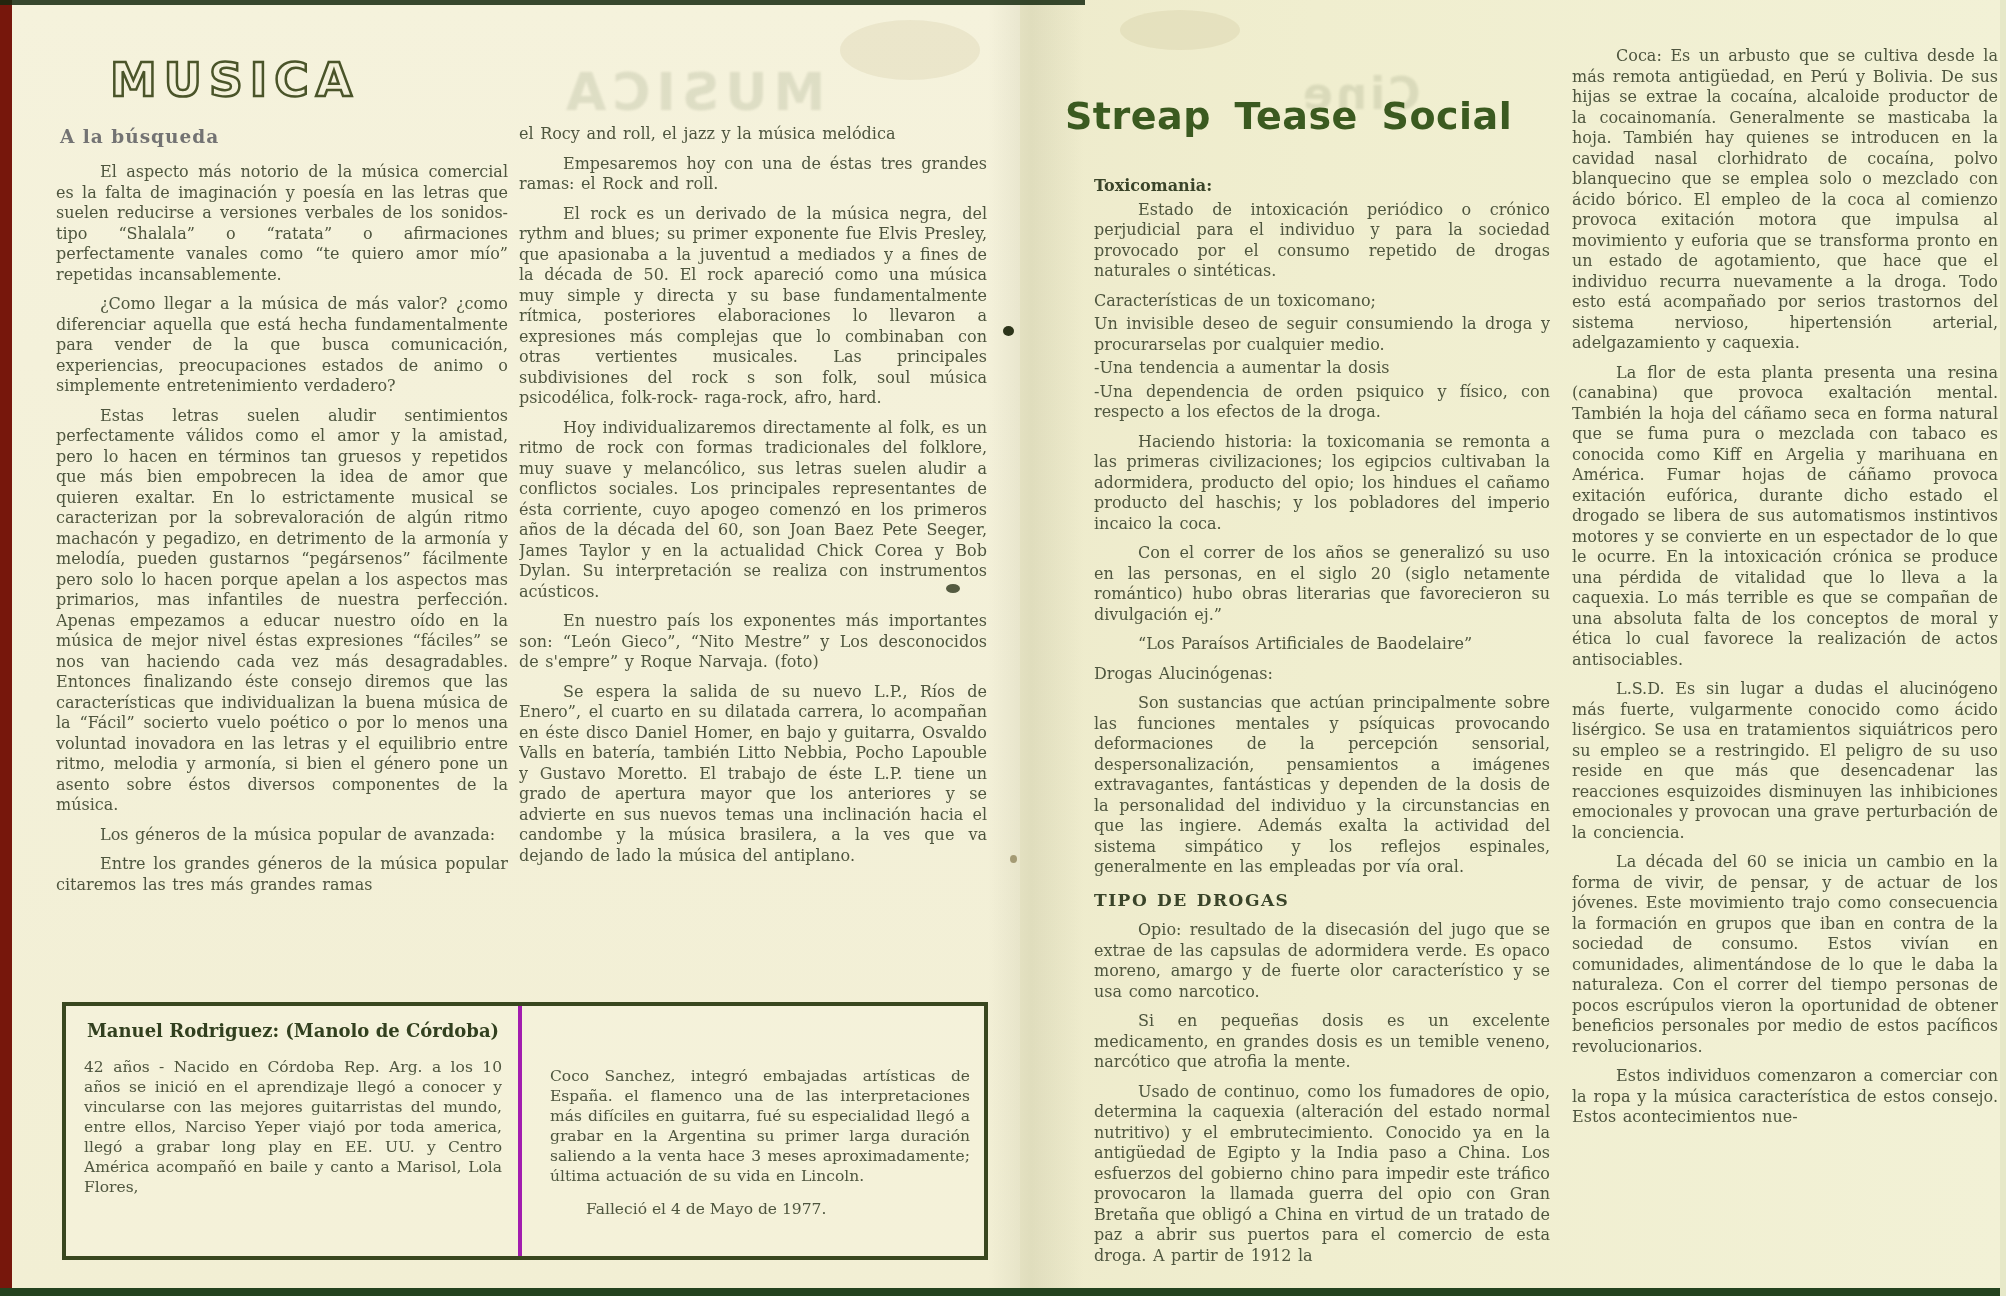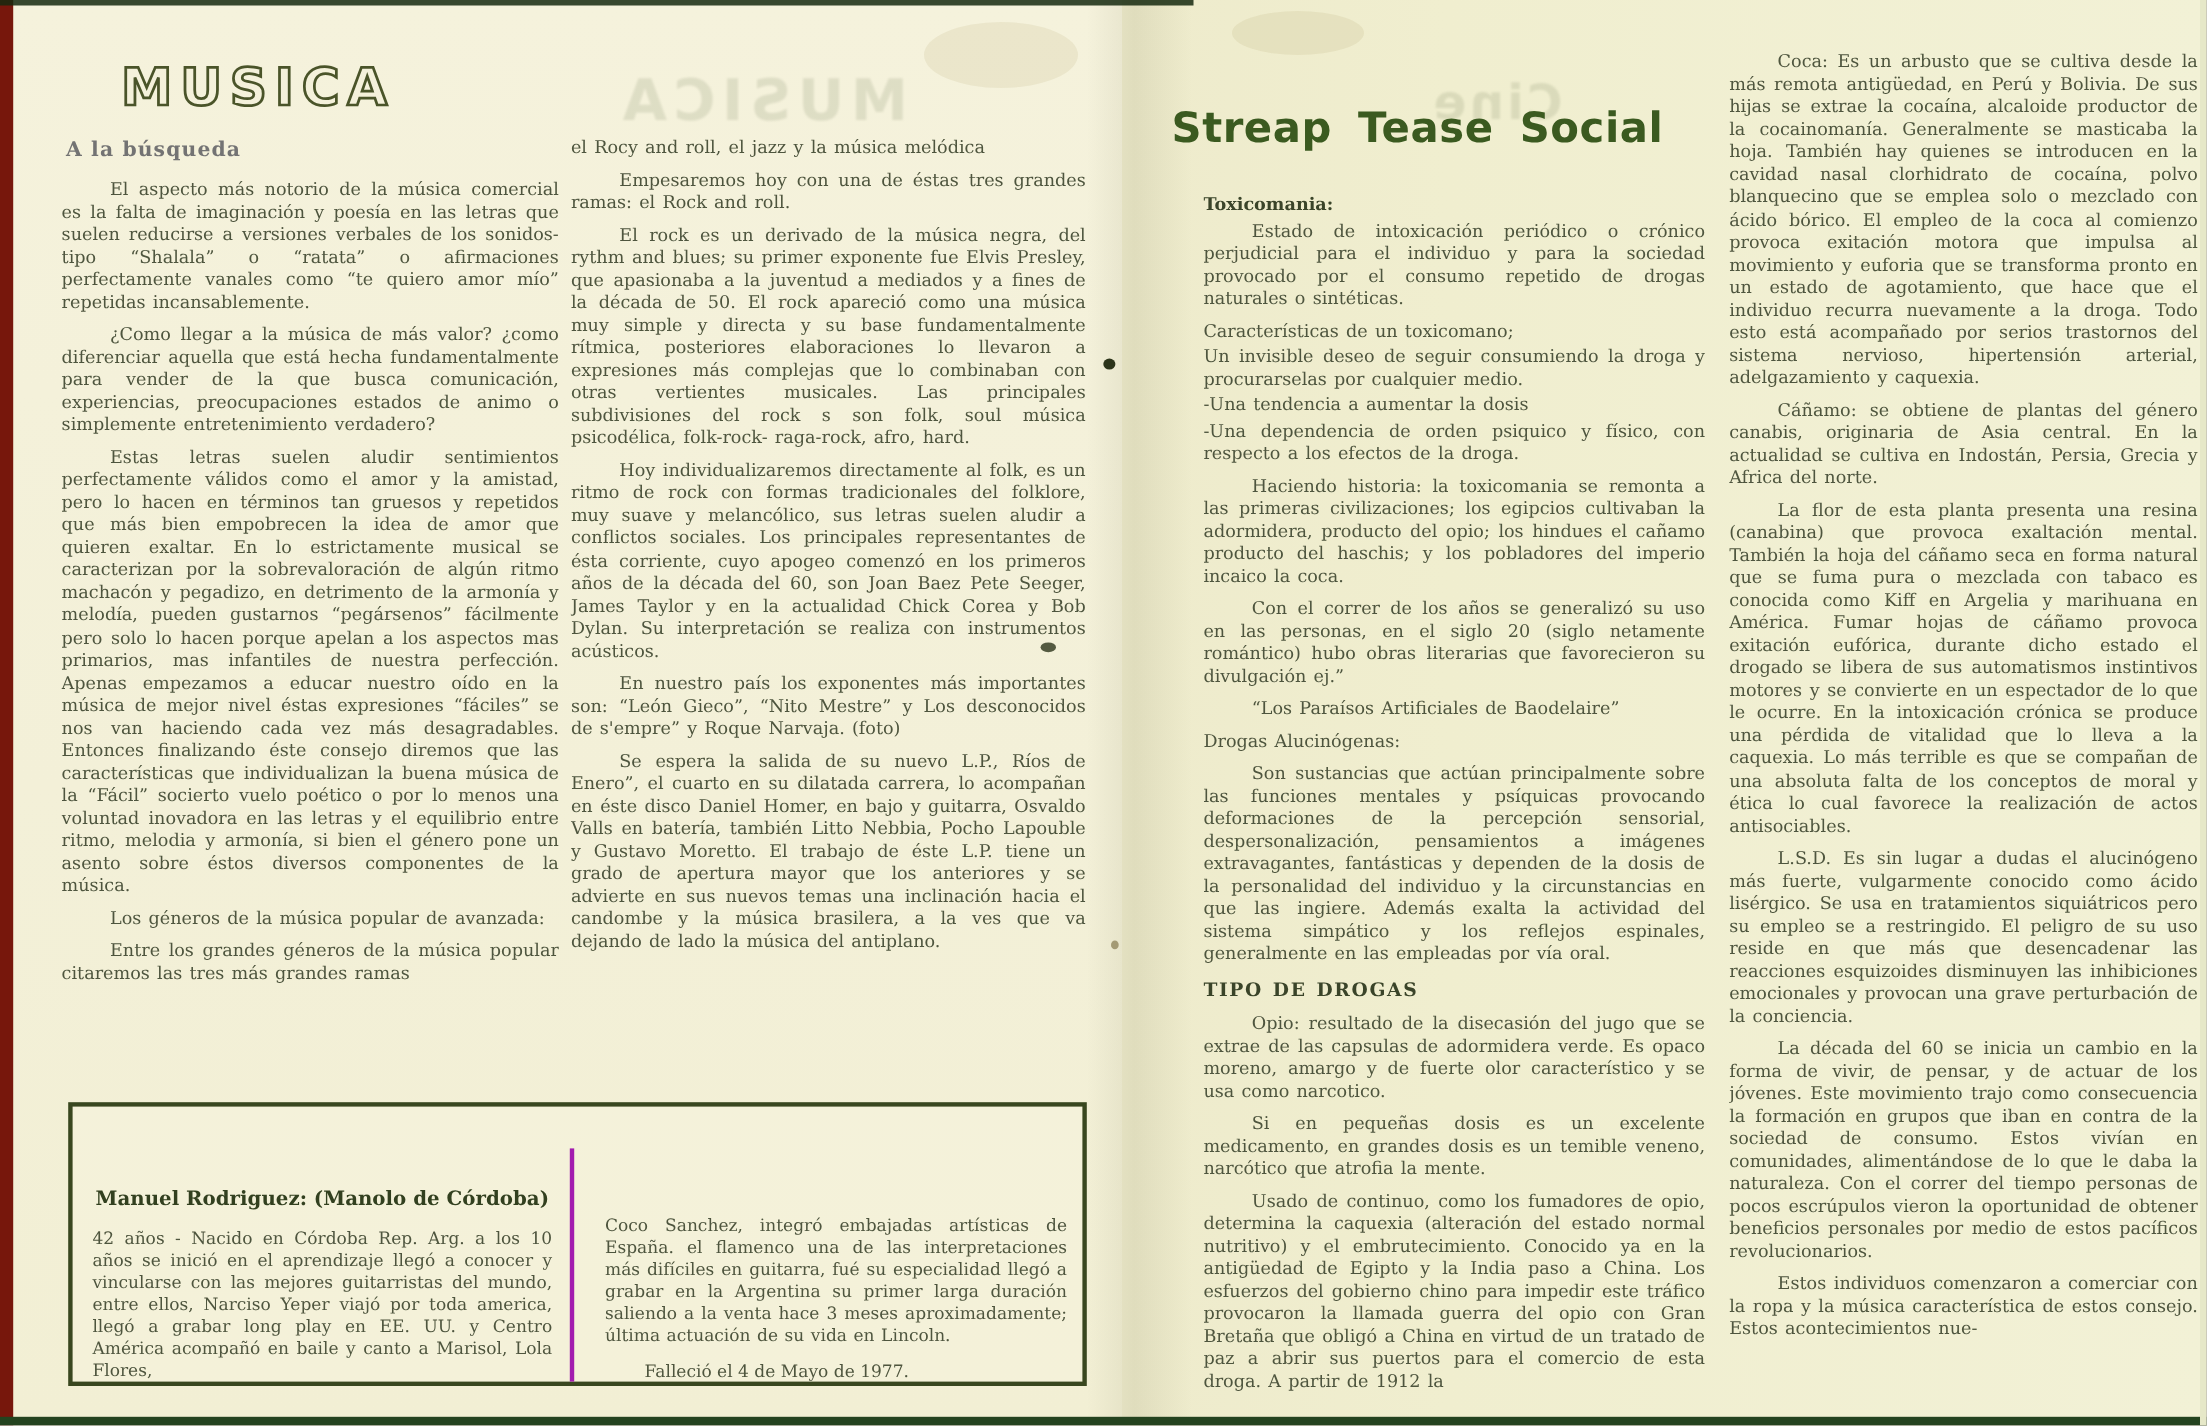--- a/index.html
+++ b/index.html
@@ -52,21 +52,21 @@
   .ghost-cine{left:1300px;top:68px;font-size:44px;letter-spacing:3px;}
 
   
   .st-title{position:absolute;left:1065px;top:94px;
     font-family:"DejaVu Sans", sans-serif;font-weight:bold;font-size:38px;
     color:#3b5a20;letter-spacing:.5px;word-spacing:10px;text-align:right;}
 
   
   .info-box{position:absolute;left:62px;top:1002px;width:926px;height:258px;
     border:4px solid #39471f;display:flex;box-sizing:border-box;
-    background:rgba(246,243,222,.5);align-items:flex-end;}
+    background:rgba(246,243,222,.5);}
   .box-left{width:452px;box-sizing:border-box;padding:8px 16px 0 18px;}
   .box-right{flex:1;box-sizing:border-box;border-left:4px solid #a21caf;
     padding:60px 14px 0 28px;}
   .box-title{text-align:center;font-weight:bold;font-size:18px;color:#32401f;
     margin:6px 0 16px;}
   .box-text{font-size:15.5px;line-height:20px;text-align:justify;word-spacing:1px;}
   .box-footer{font-size:15.5px;margin-top:14px;text-indent:36px;}
 
   
   .speck{position:absolute;border-radius:50%;background:#2c341a;}
@@ -138,21 +138,20 @@
     <p class="ni">Drogas Alucinógenas:</p>
     <p>Son sustancias que actúan principalmente sobre las funciones mentales y psíquicas provocando deformaciones de la percepción sensorial, despersonalización, pensamientos a imágenes extravagantes, fantásticas y dependen de la dosis de la personalidad del individuo y la circunstancias en que las ingiere. Además exalta la actividad del sistema simpático y los reflejos espinales, generalmente en las empleadas por vía oral.</p>
     <p class="caps">TIPO DE DROGAS</p>
     <p>Opio: resultado de la disecasión del jugo que se extrae de las capsulas de adormidera verde. Es opaco moreno, amargo y de fuerte olor característico y se usa como narcotico.</p>
     <p>Si en pequeñas dosis es un excelente medicamento, en grandes dosis es un temible veneno, narcótico que atrofia la mente.</p>
     <p>Usado de continuo, como los fumadores de opio, determina la caquexia (alteración del estado normal nutritivo) y el embrutecimiento. Conocido ya en la antigüedad de Egipto y la India paso a China. Los esfuerzos del gobierno chino para impedir este tráfico provocaron la llamada guerra del opio con Gran Bretaña que obligó a China en virtud de un tratado de paz a abrir sus puertos para el comercio de esta droga. A partir de 1912 la</p>
   </div>
 
   <div class="body-col col4">
     <p>Coca: Es un arbusto que se cultiva desde la más remota antigüedad, en Perú y Bolivia. De sus hijas se extrae la cocaína, alcaloide productor de la cocainomanía. Generalmente se masticaba la hoja. También hay quienes se introducen en la cavidad nasal clorhidrato de cocaína, polvo blanquecino que se emplea solo o mezclado con ácido bórico. El empleo de la coca al comienzo provoca exitación motora que impulsa al movimiento y euforia que se transforma pronto en un estado de agotamiento, que hace que el individuo recurra nuevamente a la droga. Todo esto está acompañado por serios trastornos del sistema nervioso, hipertensión arterial, adelgazamiento y caquexia.</p>
-    <p>Cáñamo: se obtiene de plantas del género canabis, originaria de Asia central. En la actualidad se cultiva en Indostán, Persia, Grecia y Africa del norte.</p>
     <p>La flor de esta planta presenta una resina (canabina) que provoca exaltación mental. También la hoja del cáñamo seca en forma natural que se fuma pura o mezclada con tabaco es conocida como Kiff en Argelia y marihuana en América. Fumar hojas de cáñamo provoca exitación eufórica, durante dicho estado el drogado se libera de sus automatismos instintivos motores y se convierte en un espectador de lo que le ocurre. En la intoxicación crónica se produce una pérdida de vitalidad que lo lleva a la caquexia. Lo más terrible es que se compañan de una absoluta falta de los conceptos de moral y ética lo cual favorece la realización de actos antisociables.</p>
     <p>L.S.D. Es sin lugar a dudas el alucinógeno más fuerte, vulgarmente conocido como ácido lisérgico. Se usa en tratamientos siquiátricos pero su empleo se a restringido. El peligro de su uso reside en que más que desencadenar las reacciones esquizoides disminuyen las inhibiciones emocionales y provocan una grave perturbación de la conciencia.</p>
     <p>La década del 60 se inicia un cambio en la forma de vivir, de pensar, y de actuar de los jóvenes. Este movimiento trajo como consecuencia la formación en grupos que iban en contra de la sociedad de consumo. Estos vivían en comunidades, alimentándose de lo que le daba la naturaleza. Con el correr del tiempo personas de pocos escrúpulos vieron la oportunidad de obtener beneficios personales por medio de estos pacíficos revolucionarios.</p>
     <p>Estos individuos comenzaron a comerciar con la ropa y la música característica de estos consejo. Estos acontecimientos nue-</p>
   </div>
 
   <div class="edge-left"></div>
   <div class="edge-top"></div>
   <div class="edge-bottom"></div>
   <div class="edge-right"></div>

